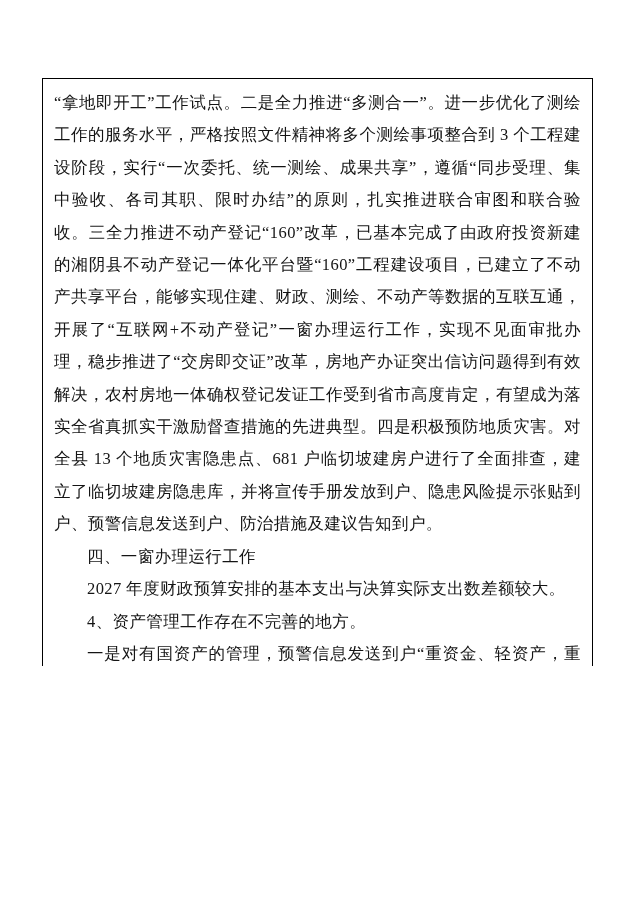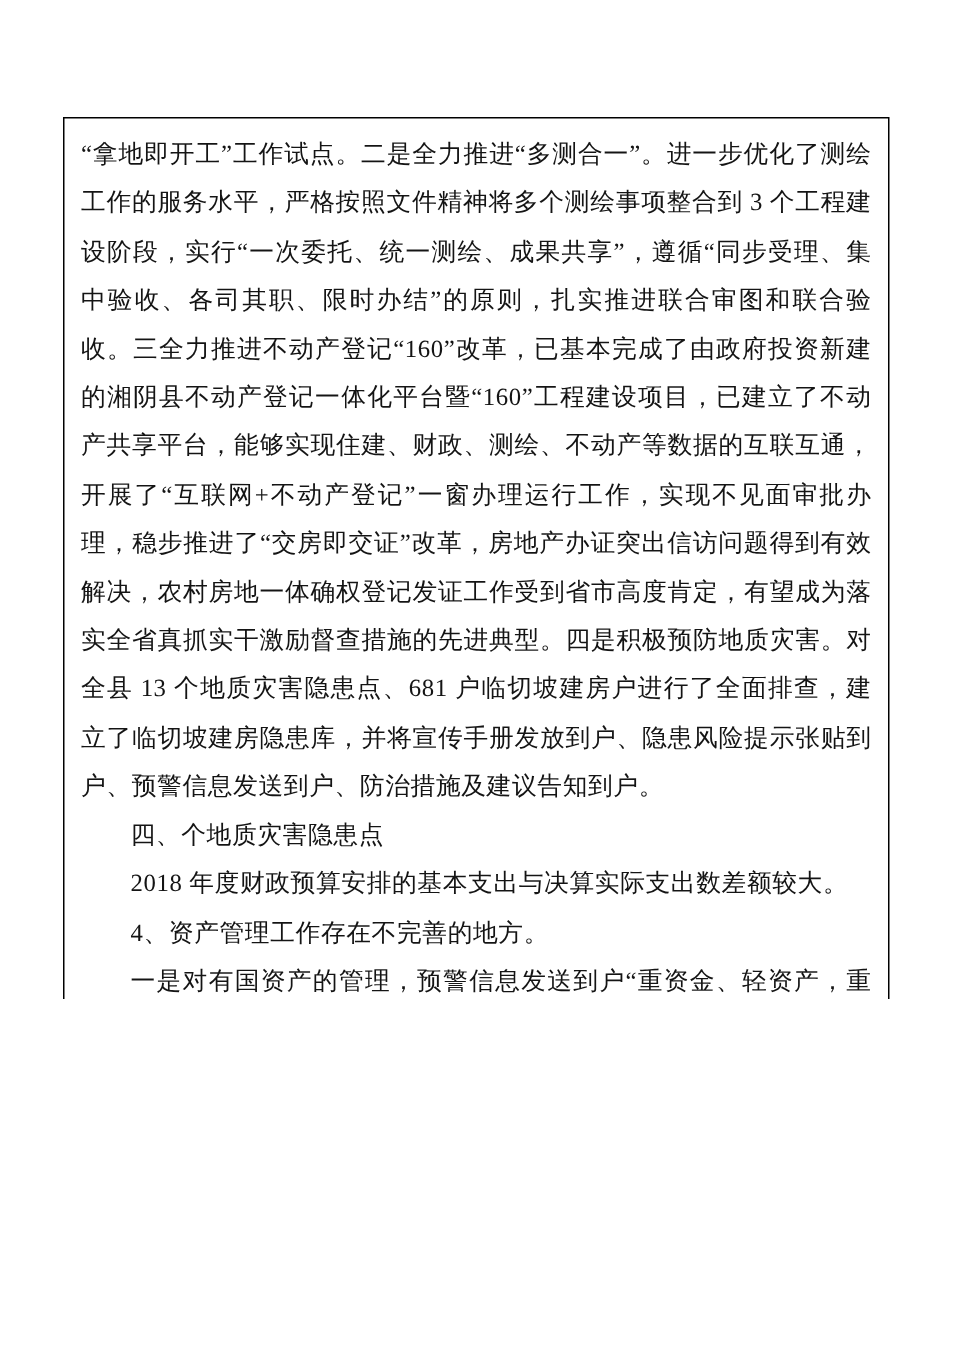--- a/index.html
+++ b/index.html
@@ -38,18 +38,18 @@
   .indent {
     text-indent: 2em;
   }
 </style>
 </head>
 <body>
 
 <div class="page">
   <div class="doc-frame">
     <p class="para">“拿地即开工”工作试点。二是全力推进“多测合一”。进一步优化了测绘工作的服务水平，严格按照文件精神将多个测绘事项整合到 3 个工程建设阶段，实行“一次委托、统一测绘、成果共享”，遵循“同步受理、集中验收、各司其职、限时办结”的原则，扎实推进联合审图和联合验收。三全力推进不动产登记“160”改革，已基本完成了由政府投资新建的湘阴县不动产登记一体化平台暨“160”工程建设项目，已建立了不动产共享平台，能够实现住建、财政、测绘、不动产等数据的互联互通，开展了“互联网+不动产登记”一窗办理运行工作，实现不见面审批办理，稳步推进了“交房即交证”改革，房地产办证突出信访问题得到有效解决，农村房地一体确权登记发证工作受到省市高度肯定，有望成为落实全省真抓实干激励督查措施的先进典型。四是积极预防地质灾害。对全县 13 个地质灾害隐患点、681 户临切坡建房户进行了全面排查，建立了临切坡建房隐患库，并将宣传手册发放到户、隐患风险提示张贴到户、预警信息发送到户、防治措施及建议告知到户。</p>
-    <p class="para indent">四、个地质灾害隐患点</p>
-    <p class="para indent">2018 年度财政预算安排的基本支出与决算实际支出数差额较大。</p>
+    <p class="para indent">四、一窗办理运行工作</p>
+    <p class="para indent">2027 年度财政预算安排的基本支出与决算实际支出数差额较大。</p>
     <p class="para indent">4、资产管理工作存在不完善的地方。</p>
     <p class="para indent">一是对有国资产的管理，预警信息发送到户“重资金、轻资产，重购置、累监管，重使用、轻绩效”问题，对一些超过使用年限或者损坏的资产未能及时申报和处置，导致账实不符；二是对各项往来账清理、清查不够及时。</p>
   </div>
 </div>
 
 </body></html>

